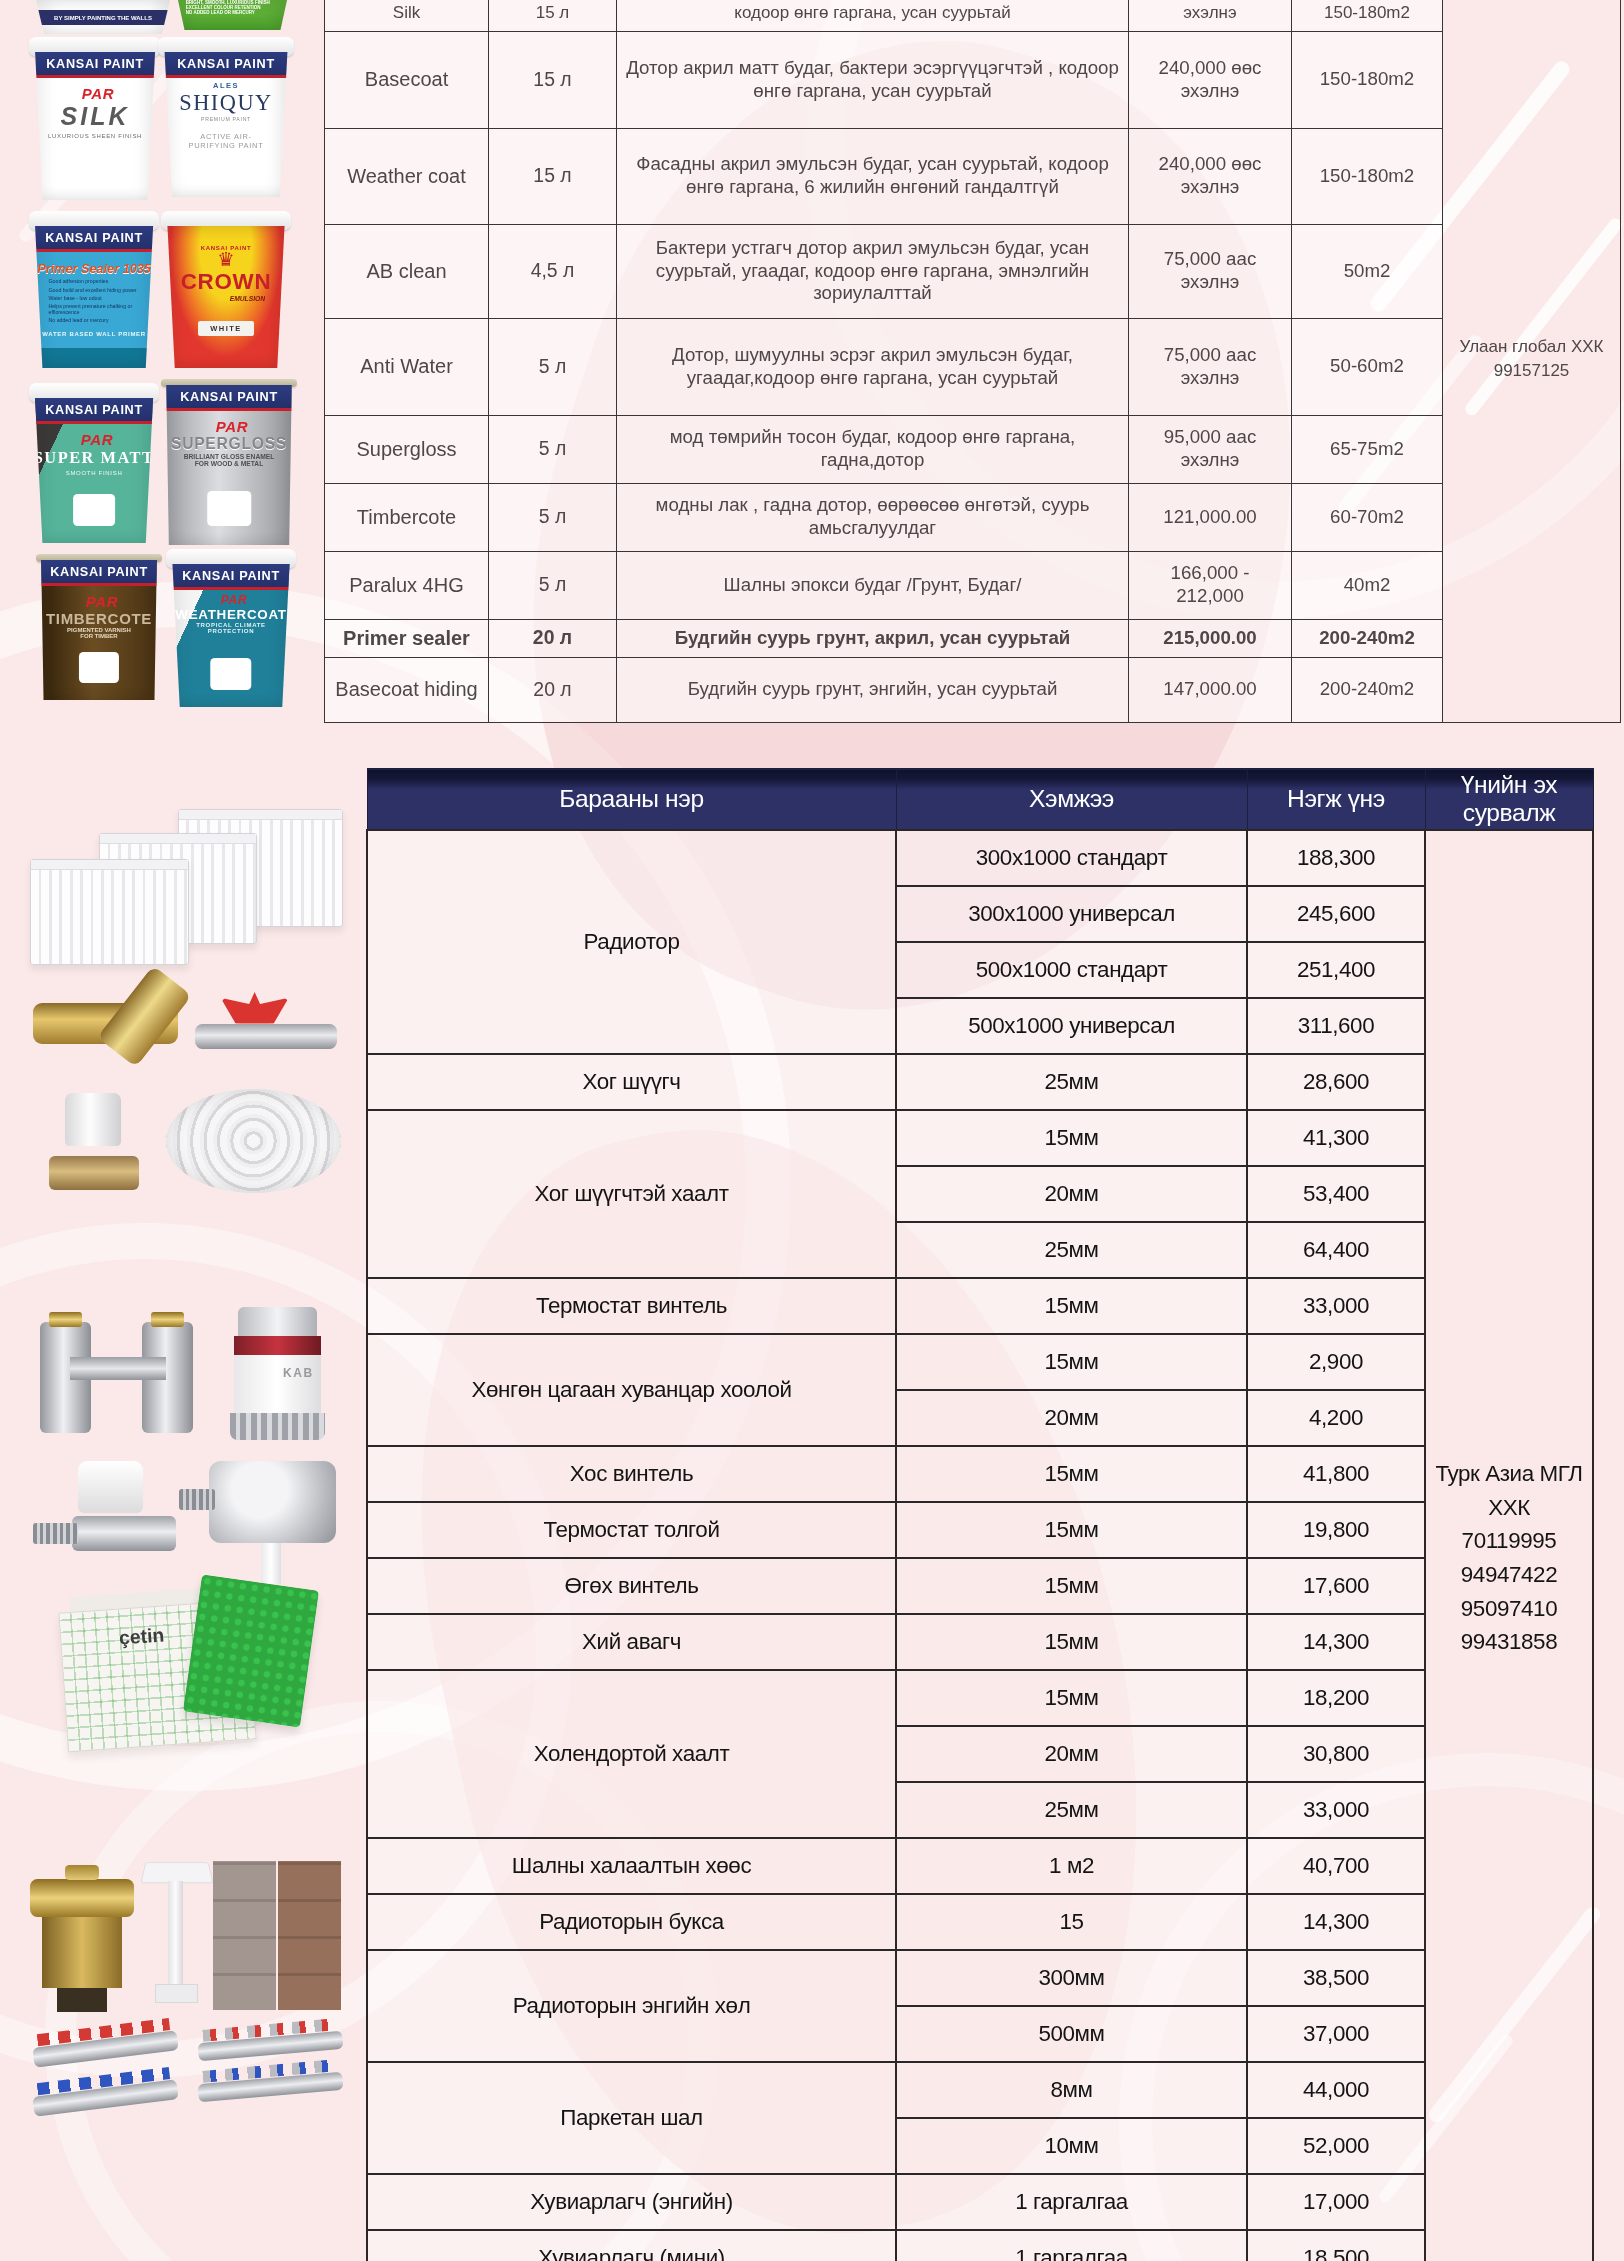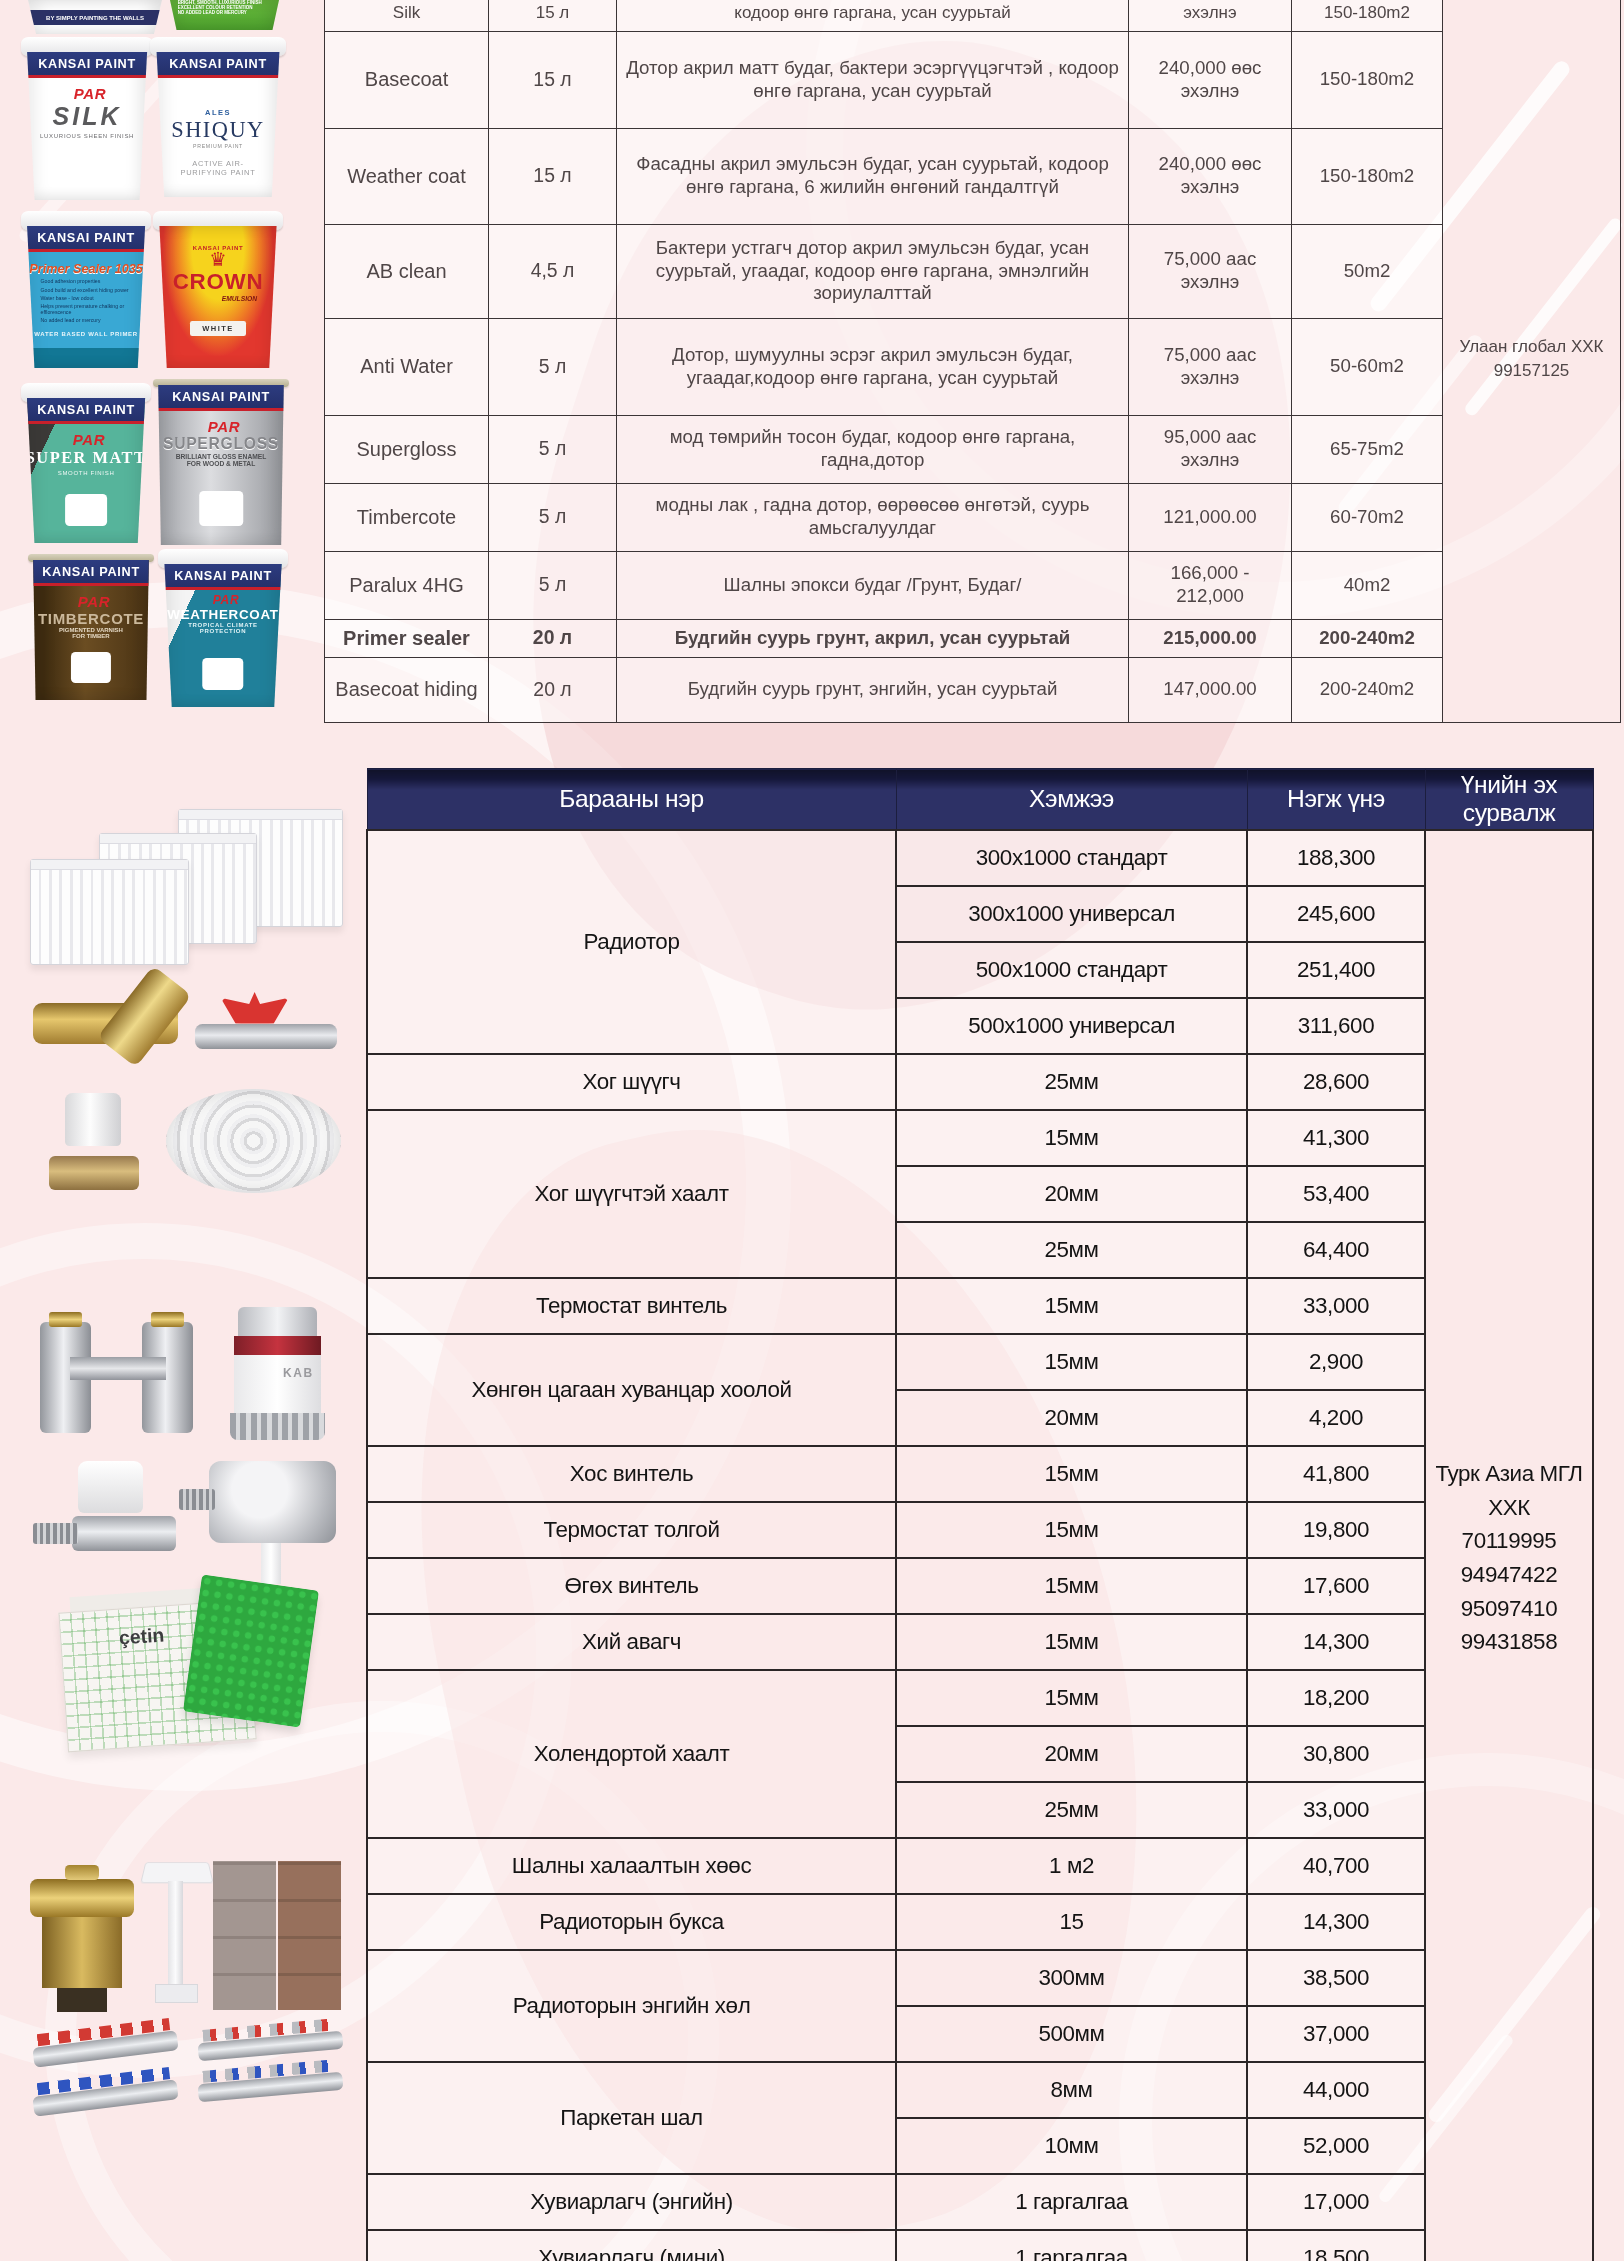--- a/index.html
+++ b/index.html
@@ -21,39 +21,39 @@
   .blob.b2{width:671px;height:1119px;left:448px;top:1119px;transform:rotate(-12deg);opacity:.45;}
   .streak{position:absolute;background:rgba(255,255,255,.8);border-radius:15px;}
   .sk1{width:16.4px;height:313px;left:1462px;top:30px;transform:rotate(38deg);}
   .sk2{width:13.4px;height:246px;left:1537px;top:194px;transform:rotate(38deg);}
   .sk3{width:15px;height:224px;left:1403px;top:313px;transform:rotate(38deg);opacity:.7;}
   .sk4{width:15px;height:269px;left:1507px;top:1880px;transform:rotate(38deg);opacity:.8;}
   .sk5{width:12px;height:209px;left:1440px;top:2014px;transform:rotate(38deg);opacity:.7;}
   .sk6{width:13.4px;height:224px;left:90px;top:45px;transform:rotate(42deg);opacity:.6;}
 
   
-  #paint-gallery{position:absolute;left:0;top:0;width:324px;height:746px;}
+  #paint-gallery{position:absolute;left:8px;top:0;width:324px;height:746px;}
   .bucket{position:absolute;}
   .bkt-lid{position:absolute;left:-3%;top:0;width:106%;height:19.4px;background:linear-gradient(#ffffff,#e4e4e6);border-radius:7.5px/6px;box-shadow:0 1.5px 1.5px rgba(0,0,0,.12);}
   .can .bkt-lid{height:7.5px;background:linear-gradient(#d9d3be,#b4ad8e);border-radius:3.7px;}
   .bkt-body{position:absolute;left:0;top:15px;right:0;bottom:0;background:#fff;
     clip-path:polygon(2% 0,98% 0,92% 100%,8% 100%);overflow:hidden;
     display:flex;flex-direction:column;align-items:center;box-shadow:inset -10.4px 0 15px rgba(0,0,0,.10), inset 10.4px 0 15px rgba(0,0,0,.08);}
   .can .bkt-body{top:6px;clip-path:polygon(1% 0,99% 0,97% 100%,3% 100%);}
   .band{width:100%;background:linear-gradient(#2d3c80,#24306b);color:#fff;font-weight:bold;
     font-size:12.7px;letter-spacing:0.7px;text-align:center;padding:5.2px 0 3.7px;border-bottom:3px solid #c8202b;flex:0 0 auto;}
   .cutb .bkt-body{top:0;clip-path:polygon(0 0,100% 0,94% 100%,6% 100%);}
   .cut-navy{width:100%;background:#2b3166;color:#fff;font-size:6px;font-weight:bold;text-align:center;padding:4.5px 0;margin-top:10.4px;}
   .cut-green-line{font-size:4.5px;color:#fff;text-align:left;width:86%;font-weight:bold;}
   .b-cut2 .bkt-body{background:linear-gradient(#67b83c,#4ea32e);}
   .t-par{color:#d8232a;font-style:italic;font-weight:900;font-size:15px;margin-top:7.5px;letter-spacing:0.7px;margin-left:6px;}
   .t-par-sm{font-size:12px;margin-top:3px;}
   .t-silk{font-size:25px;font-weight:bold;color:#5a5a5c;font-style:italic;letter-spacing:3px;}
   .t-tag{font-size:6px;color:#6d6d70;letter-spacing:0.7px;margin-top:1.5px;}
-  .t-ales{font-size:7.5px;color:#2e5f9e;font-weight:bold;letter-spacing:1.5px;margin-top:30px;}
+  .t-ales{font-size:7.5px;color:#2e5f9e;font-weight:bold;letter-spacing:1.5px;margin-top:3px;}
   .t-shiquy{font-family:"Liberation Serif",serif;font-size:22.4px;color:#273a62;letter-spacing:1.5px;}
   .t-micro{font-size:5.2px;color:#8a8a8a;letter-spacing:0.7px;}
   .t-tag2{font-size:7.5px;color:#9b9b9d;letter-spacing:0.7px;margin-top:10.4px;text-align:center;width:70%;}
   .b-primer .bkt-body{background:linear-gradient(180deg,#fdfdfd 0 18%,#39a8d4 18% 86%,#127795 86% 100%);}
   .t-script{font-style:italic;font-weight:bold;color:#e05022;font-size:12.7px;margin-top:10.4px;text-shadow:0 0.7px 0 #fff;}
   .t-bullet{font-size:5.2px;color:#123a63;width:74%;text-align:left;margin-top:2.2px;}
   .t-primer-foot{font-size:6px;color:#eaf6fa;font-weight:bold;letter-spacing:0.7px;margin-top:7.5px;}
   .b-crown .bkt-body{background:radial-gradient(ellipse at 50% 16%,#f6d31d 0 30%,#ef7f24 48%,#e2372e 64%);}
   .t-crown-brand{font-size:6px;color:#c41e25;font-weight:bold;margin-top:19.4px;letter-spacing:0.7px;}
   .t-crown-icon{font-size:19.4px;color:#c41e25;line-height:.9;}

